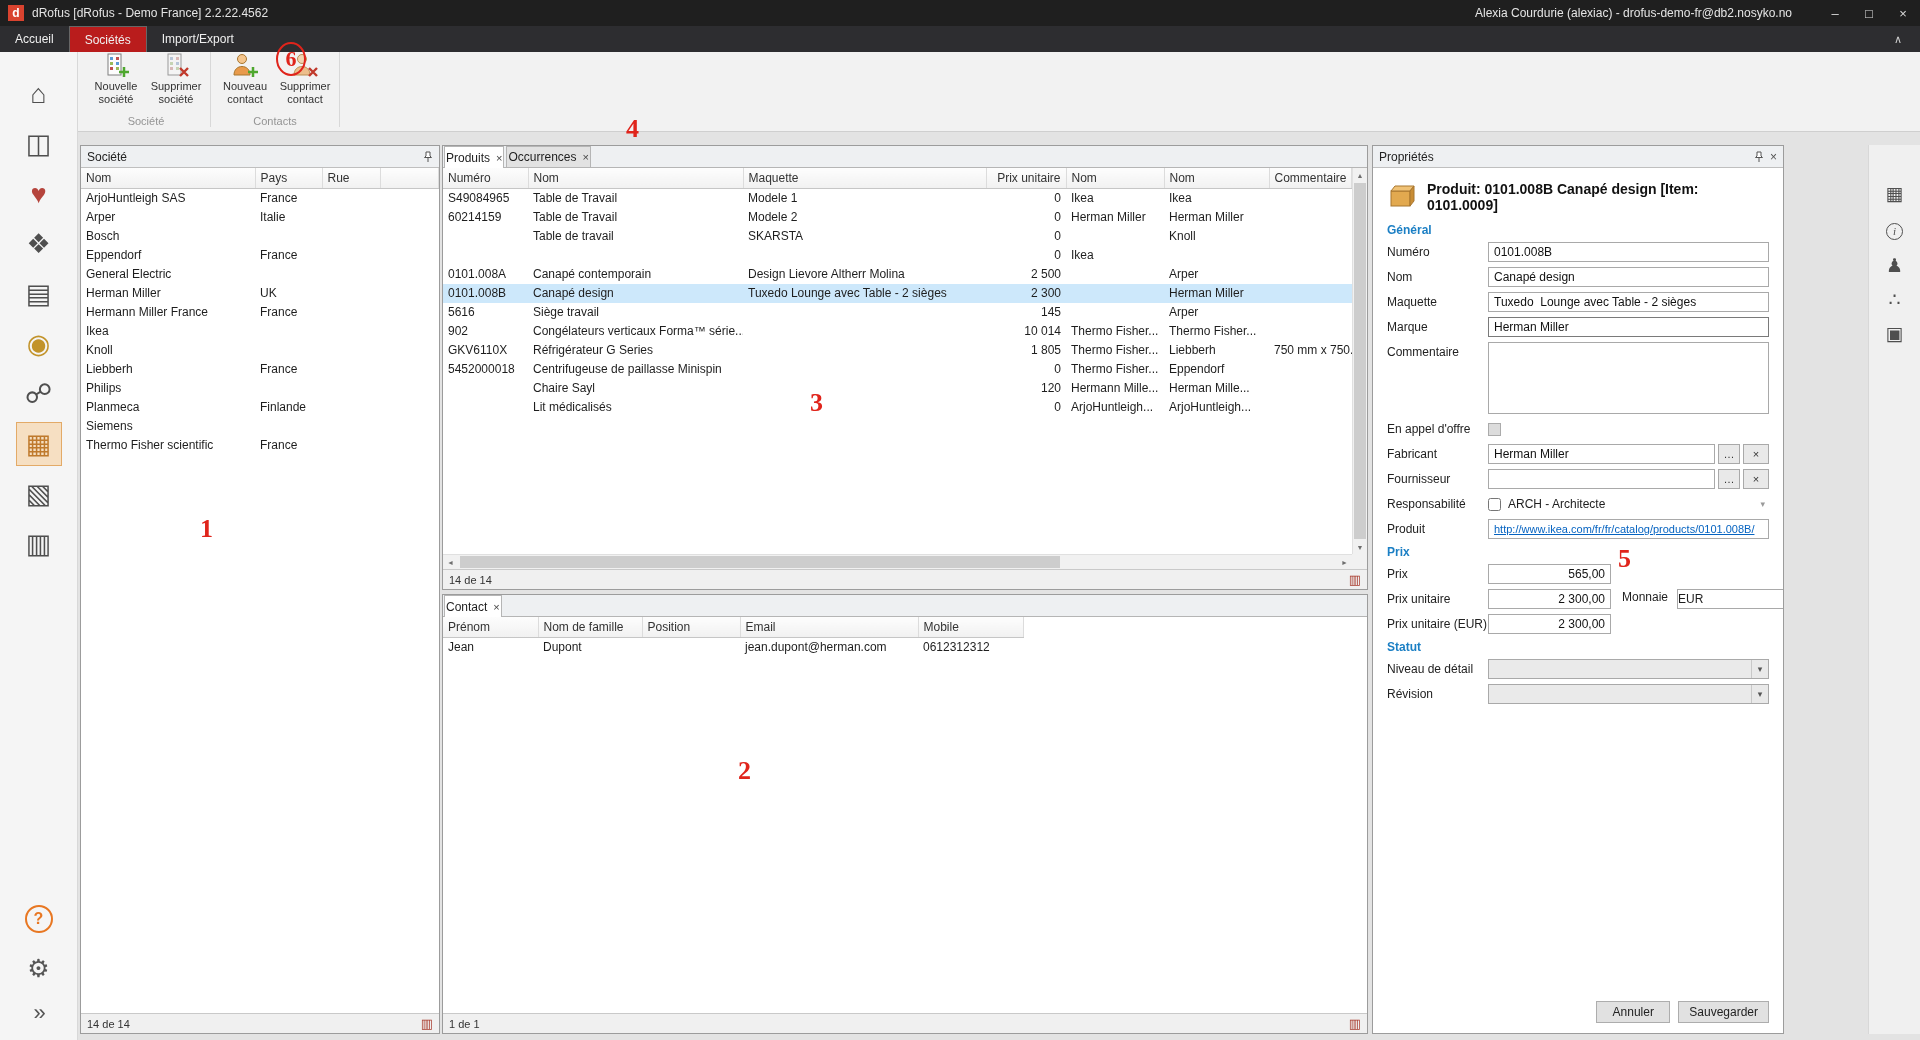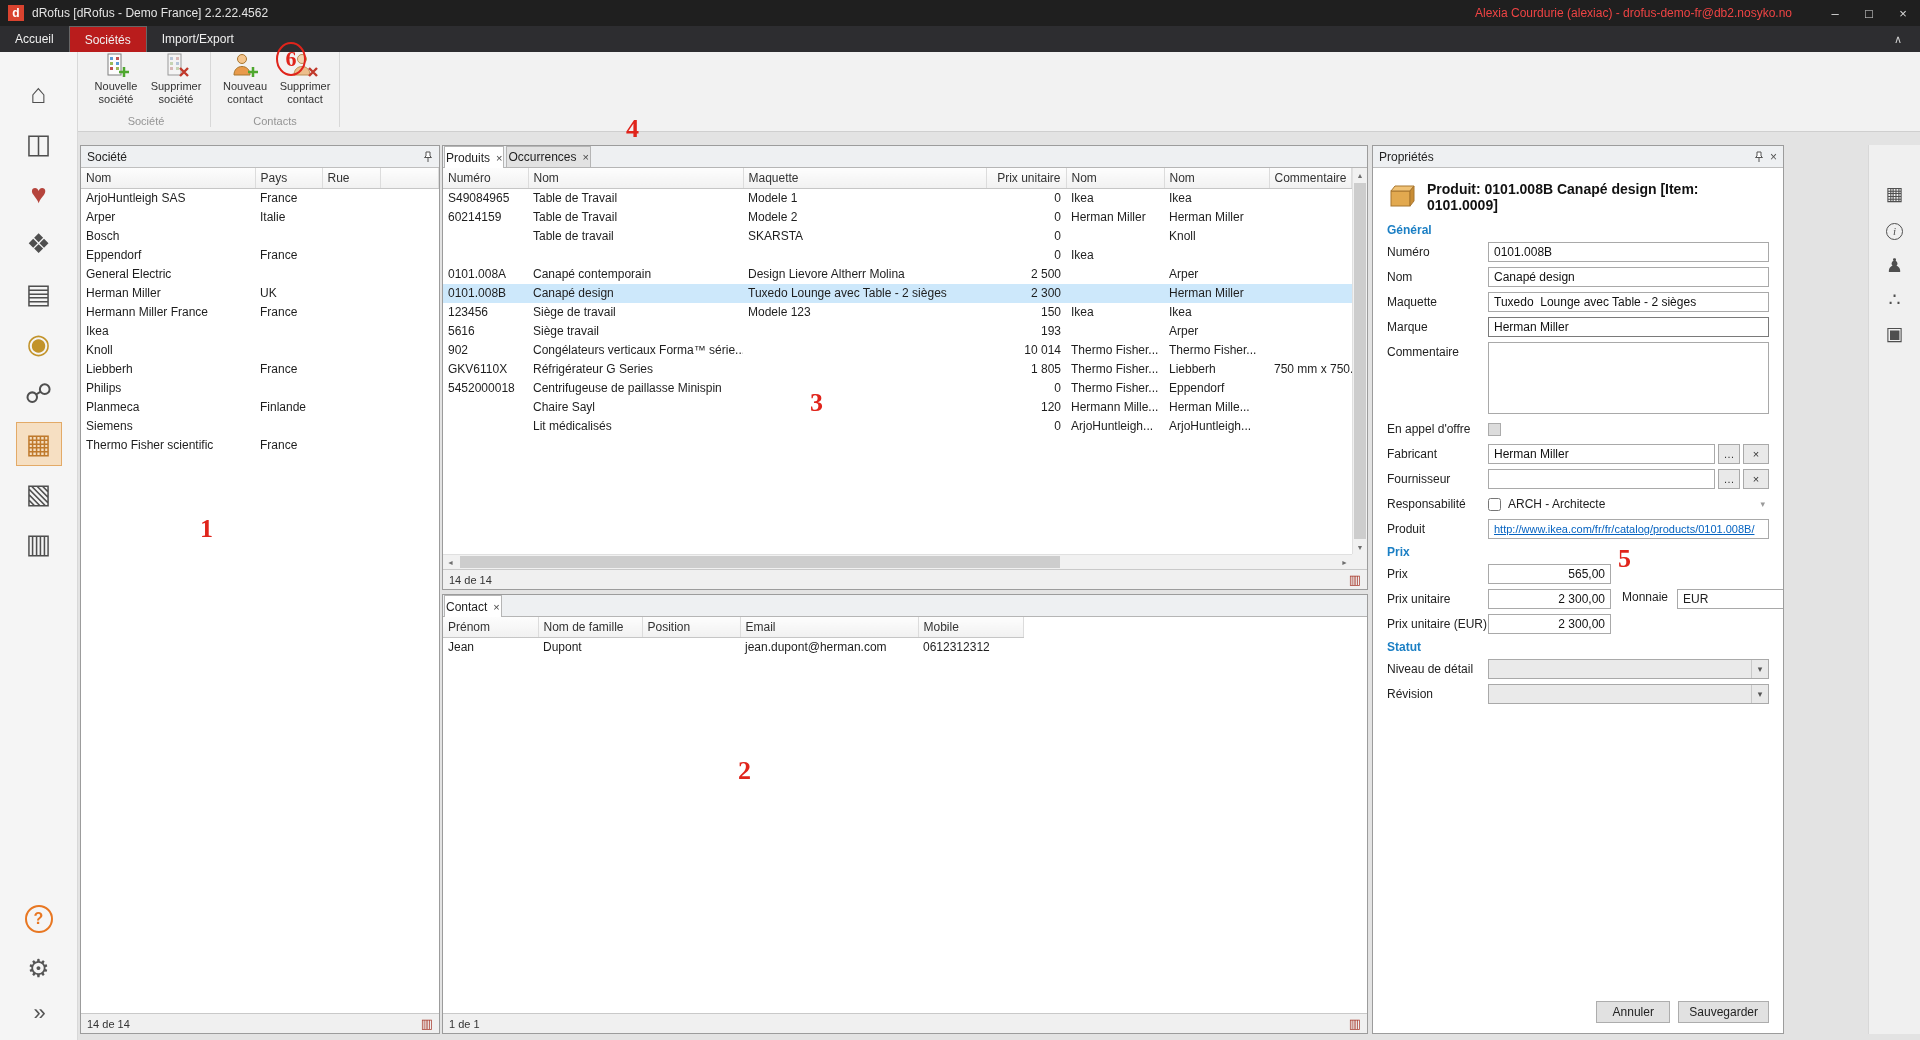--- a/index.html
+++ b/index.html
@@ -4,21 +4,21 @@
 <style>
   * { margin:0; padding:0; box-sizing:border-box; }
   html,body { width:1920px; height:1040px; }
   body { font-family:"Liberation Sans","DejaVu Sans",sans-serif; font-size:12px; color:#1e1e1e; background:#e3e3e3; overflow:hidden; position:relative; }
 
   
   .titlebar { position:absolute; top:0; left:0; width:1920px; height:26px; background:#1f1f1f; color:#e4e4e4; display:flex; align-items:center; z-index:20; }
   .app-logo { width:16px; height:16px; background:#d9432f; color:#fff; font-weight:bold; font-size:12px; line-height:16px; text-align:center; margin:0 8px; flex:none; }
   .titlebar-title { font-size:12px; }
   .titlebar-right { margin-left:auto; display:flex; align-items:center; height:100%; }
-  .titlebar-user { margin-right:26px; font-size:12px; color:#ef4444; }
+  .titlebar-user { margin-right:26px; font-size:12px; color:#e5e5e5; }
   .win-btn { width:34px; height:26px; display:flex; align-items:center; justify-content:center; color:#dcdcdc; font-size:13px; cursor:default; }
 
   
   .tabrow { position:absolute; top:26px; left:0; width:1920px; height:26px; background:#2d2d30; display:flex; align-items:stretch; color:#f0f0f0; z-index:19; }
   .ribbon-tab { padding:0 15px; display:flex; align-items:center; font-size:12px; }
   .ribbon-tab.active { background:#b91c1c; border:1px solid #666; border-bottom:none; }
   .ribbon-collapse { margin-left:auto; width:44px; display:flex; align-items:center; justify-content:center; color:#cfcfcf; font-size:11px; }
 
   
   .ribbon { position:absolute; top:44px; left:78px; width:1842px; height:88px; background:#f2f2f2; border-bottom:1px solid #cfcfcf; display:flex; align-items:stretch; padding-left:8px; z-index:5; }
@@ -81,21 +81,21 @@
   .prop-row { display:flex; align-items:flex-start; margin-bottom:5px; }
   .prop-label { width:101px; flex:none; padding-top:3px; color:#222; white-space:nowrap; }
   .prop-control { flex:1; display:flex; align-items:center; gap:3px; min-height:20px; }
   .text-input { height:20px; border:1px solid #a9a9a9; padding:0 5px; font:12px "Liberation Sans","DejaVu Sans",sans-serif; width:100%; background:#fff; color:#111; }
   .num-input { width:123px; flex:none; text-align:right; }
   textarea.comment { width:100%; height:72px; border:1px solid #a9a9a9; resize:none; font:12px "Liberation Sans","DejaVu Sans",sans-serif; }
   .mini-btn { height:20px; border:1px solid #a9a9a9; background:#e9e9e9; font:11px "Liberation Sans",sans-serif; color:#333; flex:none; }
   .mini-btn.dots { width:22px; } .mini-btn.clear { width:26px; }
   .cb { width:13px; height:13px; flex:none; margin-top:1px; }
   .cb.disabled-look { appearance:none; background:#dcdcdc; border:1px solid #ababab; }
-  .combo { height:20px; border:1px solid #a9a9a9; background:#fff; display:flex; align-items:center; padding-left:5px; position:relative; }
+  .combo { height:20px; border:1px solid #a9a9a9; background:#fff; display:flex; align-items:center; position:relative; }
   .combo .combo-btn { margin-left:auto; width:17px; height:18px; background:#e9e9e9; border-left:1px solid #c8c8c8; display:flex; align-items:center; justify-content:center; font-size:9px; color:#555; }
   .combo.gray { background:#eaeaea; }
   .combo.monnaie { width:180px; flex:none; }
   .combo.full { width:100%; }
   .monnaie-label { margin:0 6px 4px 8px; flex:none;text-align:right; }
   .link-box { width:100%; height:20px; border:1px solid #a9a9a9; display:flex; align-items:center; padding:0 5px; overflow:hidden; }
   .link-box a { color:#0563c1; font-size:11px; text-decoration:underline; white-space:nowrap; }
   .resp-arrow { margin-left:auto; color:#9a9a9a; font-size:9px; padding-right:4px; }
   .form-buttons { position:absolute; right:14px; bottom:10px; display:flex; gap:8px;margin-top:28px; }
   .form-btn { height:22px; min-width:74px; background:#e1e1e1; border:1px solid #adadad; font:12px "Liberation Sans",sans-serif; color:#222; padding:0 10px; }
@@ -402,33 +402,24 @@
           <tr class="selected">
             <td>0101.008B</td>
             <td>Canapé design</td>
             <td>Tuxedo  Lounge avec Table - 2 sièges</td>
             <td>2 300</td>
             <td></td>
             <td>Herman Miller</td>
             <td></td>
           </tr>
           <tr>
-            <td>123456</td>
-            <td>Siège de travail</td>
-            <td>Modele 123</td>
-            <td>150</td>
-            <td>Ikea</td>
-            <td>Ikea</td>
-            <td></td>
-          </tr>
-          <tr>
             <td>5616</td>
             <td>Siège travail</td>
             <td></td>
-            <td>193</td>
+            <td>145</td>
             <td></td>
             <td>Arper</td>
             <td></td>
           </tr>
           <tr>
             <td>902</td>
             <td>Congélateurs verticaux Forma™ série...</td>
             <td></td>
             <td>10 014</td>
             <td>Thermo Fisher...</td>

